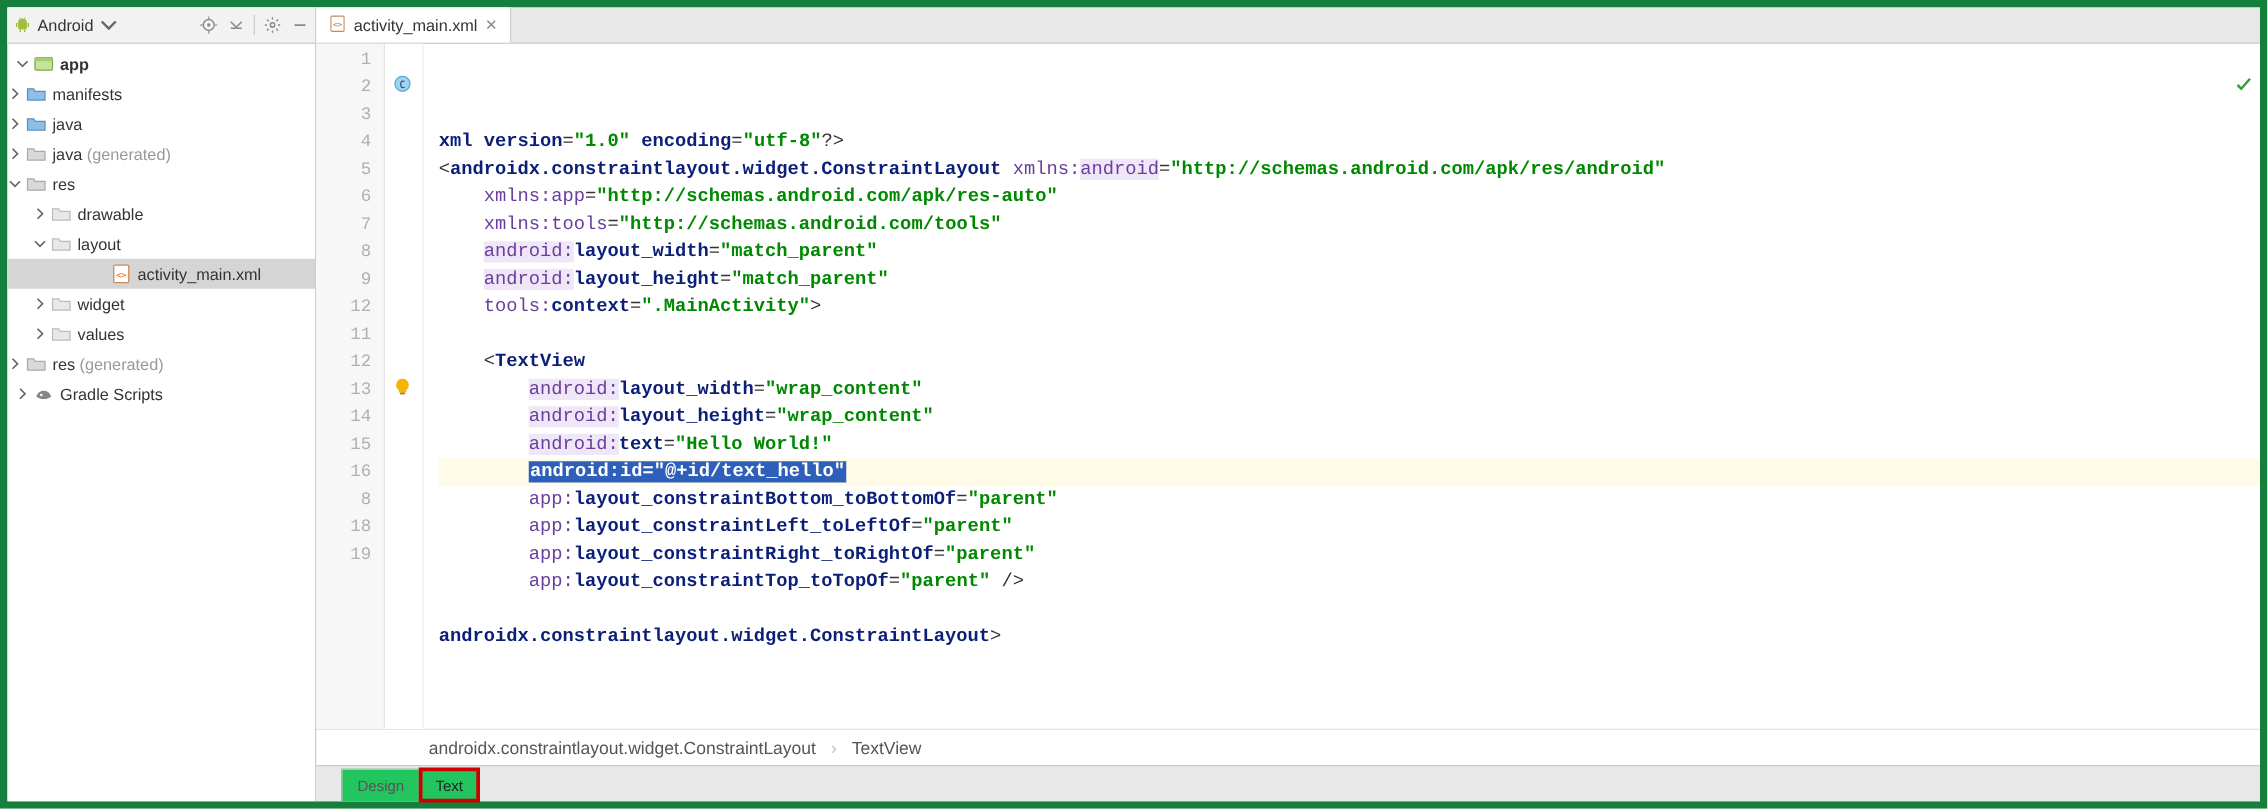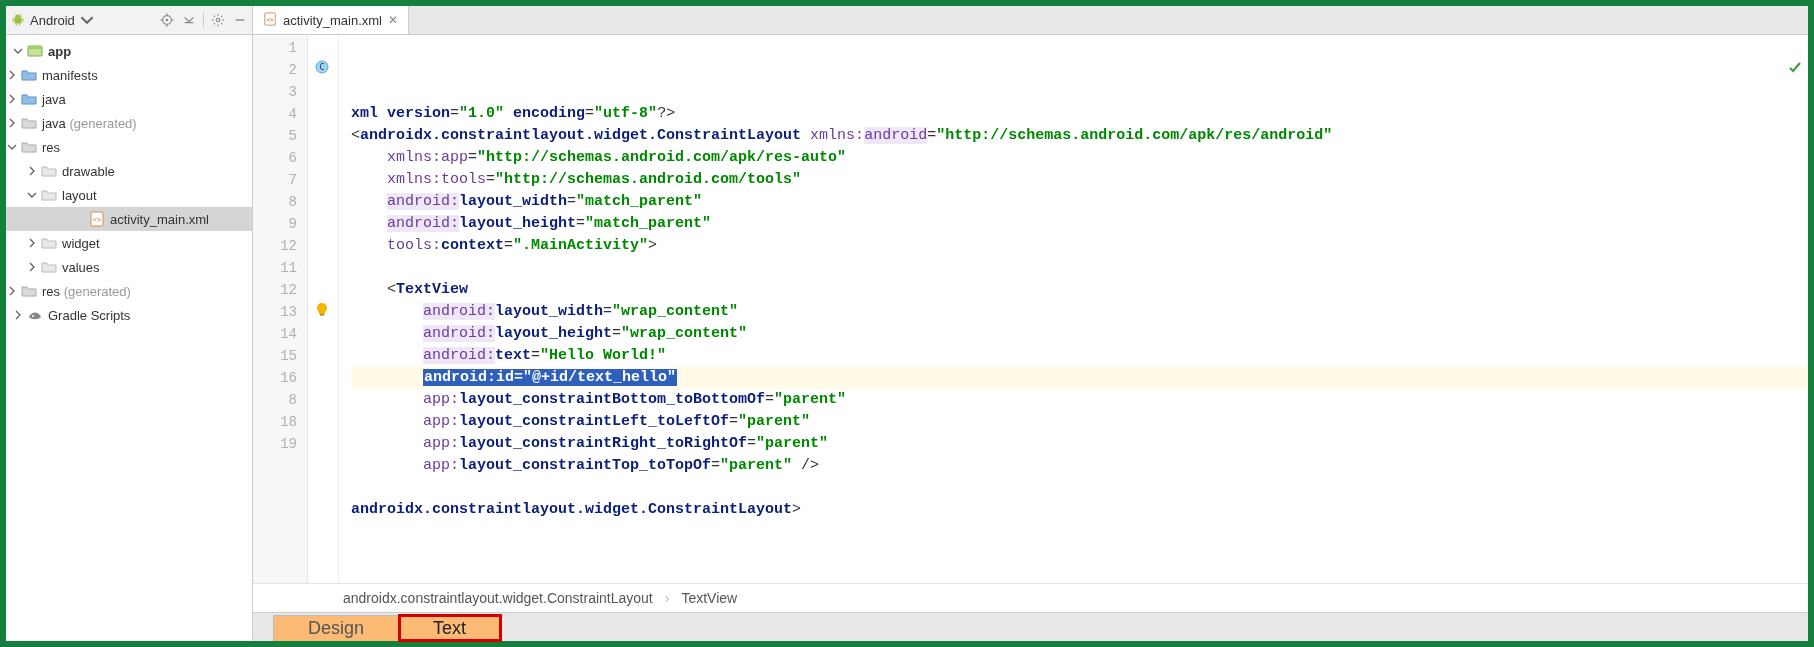--- a/index.html
+++ b/index.html
@@ -204,25 +204,25 @@
   .bottom-tabs {
     height: 28px;
     display:flex;
     align-items:stretch;
     background:#e8e8e8;
     border-top:1px solid #ccc;
   }
   .bottom-tabs .spacer-left { width: 20px; }
   .btab {
     display:flex; align-items:center; justify-content:center;
-    padding:0 34px;
+    padding:0 12px;
     border:1px solid #bbb;
     border-bottom:none;
-    background:#fdba74;
-    font-size:18px;
+    background:#22c55e;
+    font-size:12px;
     color:#555;
     margin-top:2px;
   }
   .btab + .btab { border-left:none; }
   .btab.active {
     outline: 3px solid #d10000;
     outline-offset: -2px;
     color:#222;
   }
   svg { pointer-events:none; }

